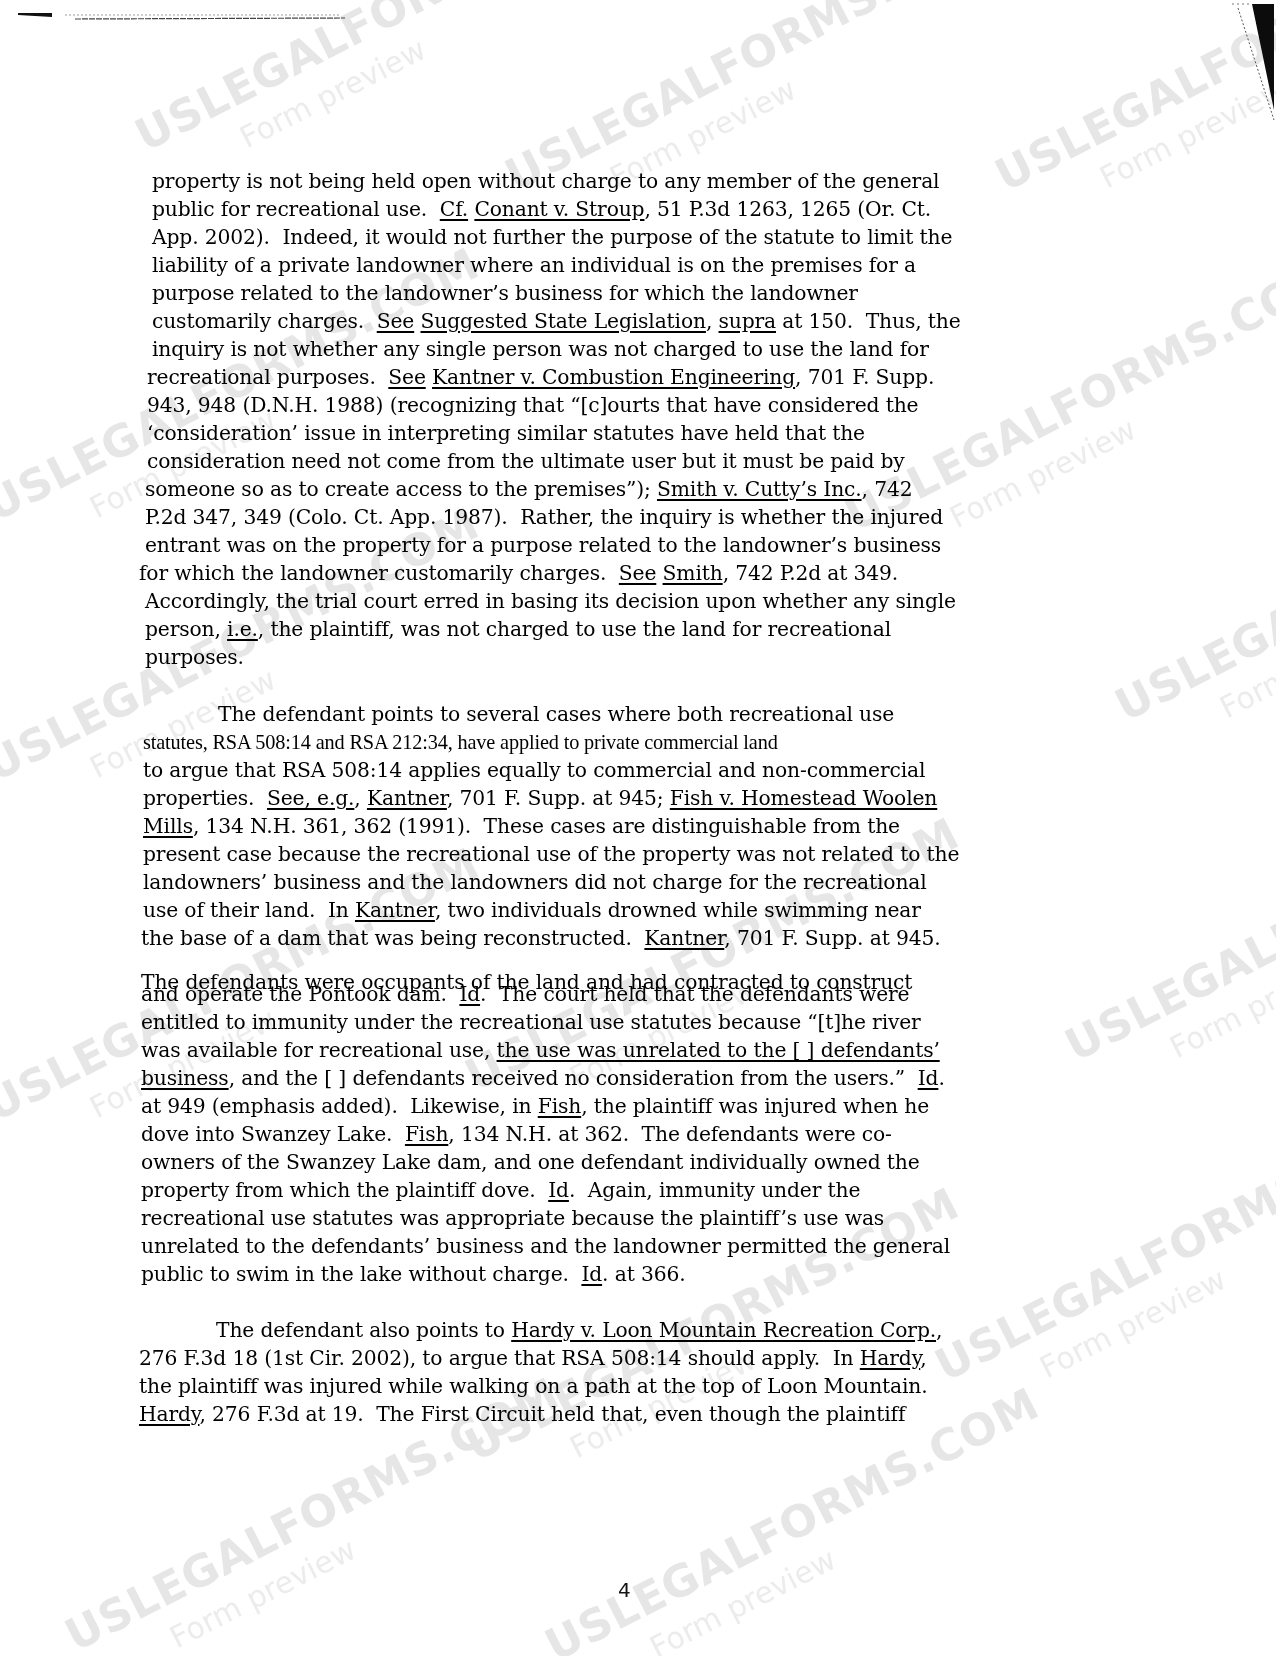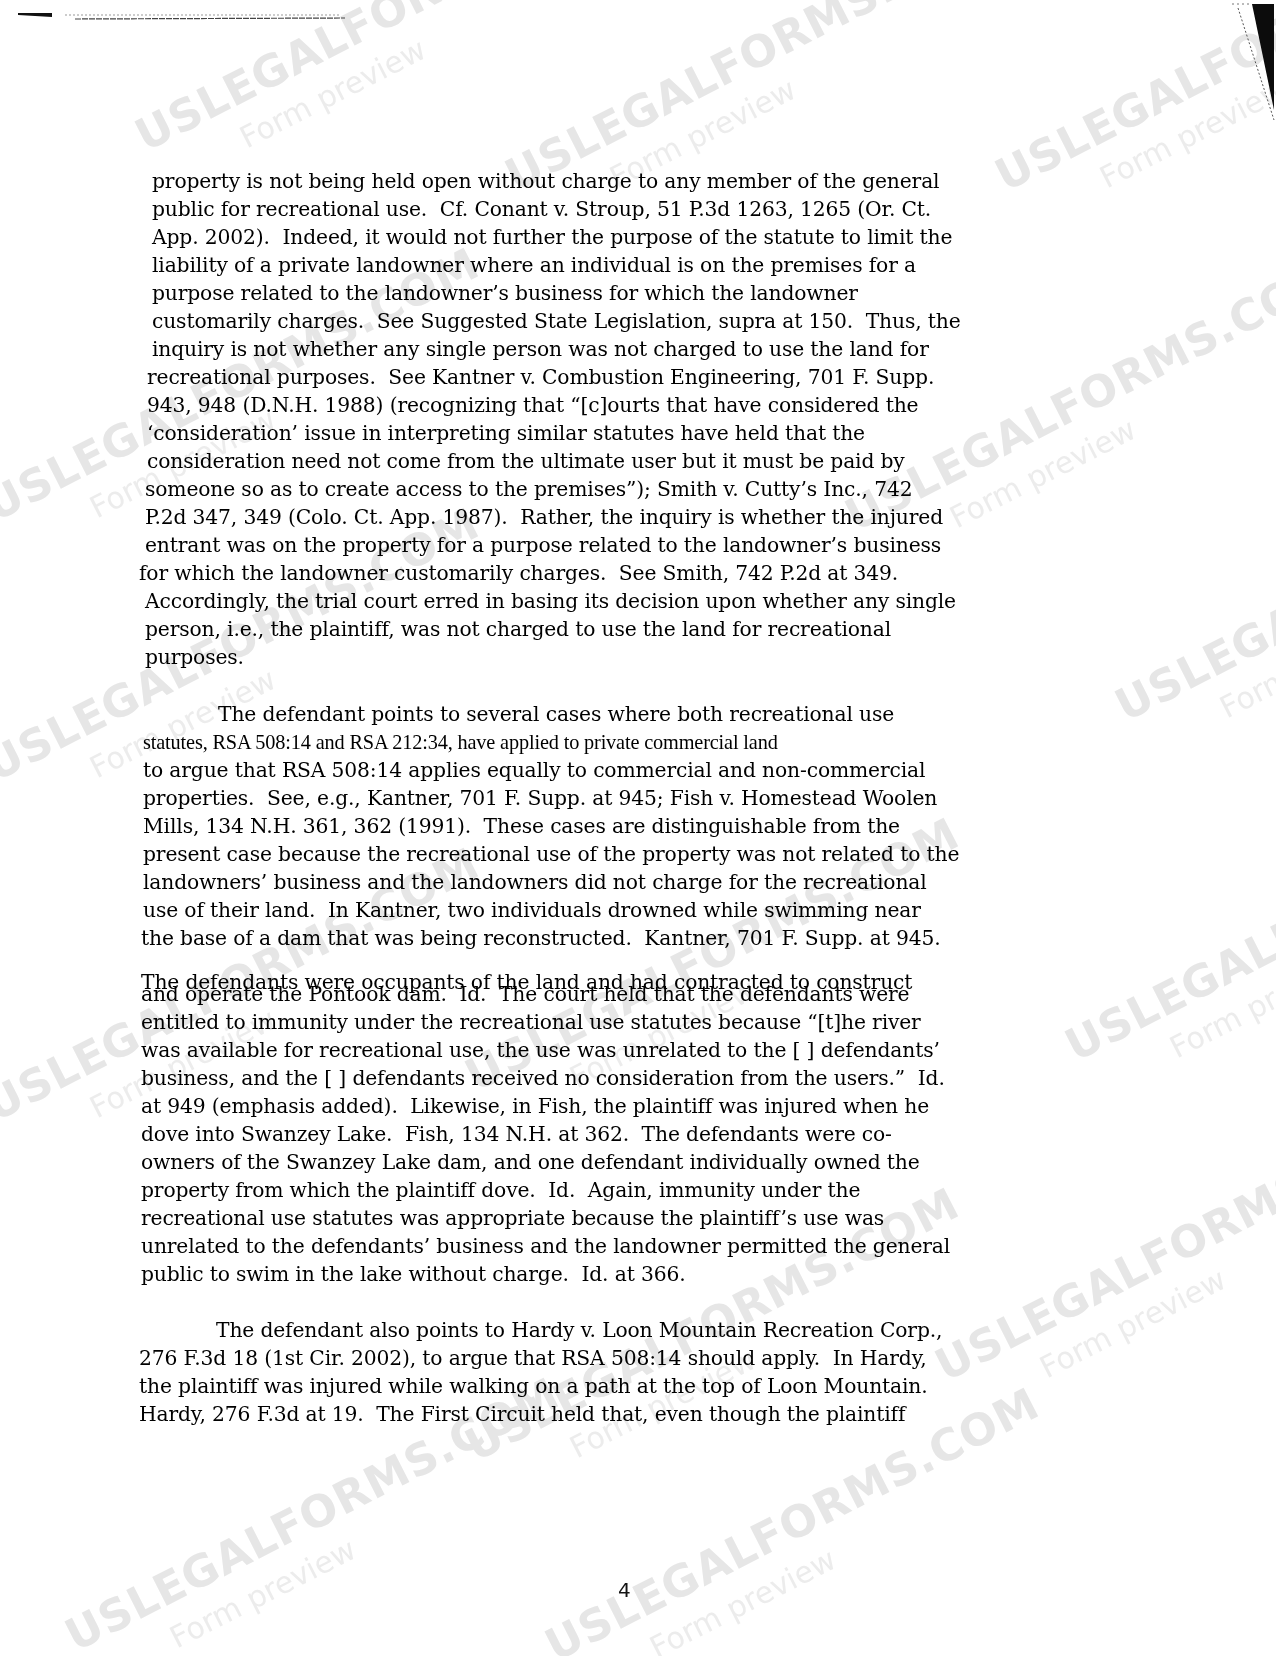--- a/index.html
+++ b/index.html
@@ -3,21 +3,21 @@
 <meta charset="utf-8">
 <style>
   html, body { margin:0; padding:0; }
   body { width:1276px; height:1656px; background:#ffffff; position:relative; overflow:hidden; }
   .page { position:absolute; left:0; top:0; width:1276px; height:1656px; background:#fff; }
   .line {
     position:absolute; left:0; white-space:pre;
     font-family:"DejaVu Serif", serif; font-size:20.3px; color:#000000;
     letter-spacing:-0.15px; line-height:28px;
   }
-  .u { text-underline-offset:3px; text-decoration-thickness:1.5px; }
+  .u { text-decoration:underline; text-underline-offset:3px; text-decoration-thickness:1.5px; }
   .wm {
     position:absolute; font-family:"DejaVu Sans", sans-serif; font-weight:bold;
     color:#e6e6e6; transform:rotate(-27deg); transform-origin:left bottom; white-space:nowrap;
     pointer-events:none; letter-spacing:1px;
   }
   .wm2 {
     position:absolute; font-family:"DejaVu Sans", sans-serif; font-weight:normal;
     color:#ececec; transform:rotate(-27deg); transform-origin:left bottom; white-space:nowrap;
     pointer-events:none;
   }

